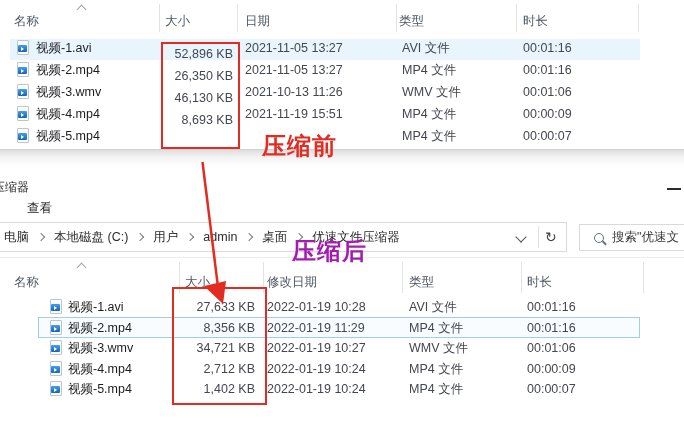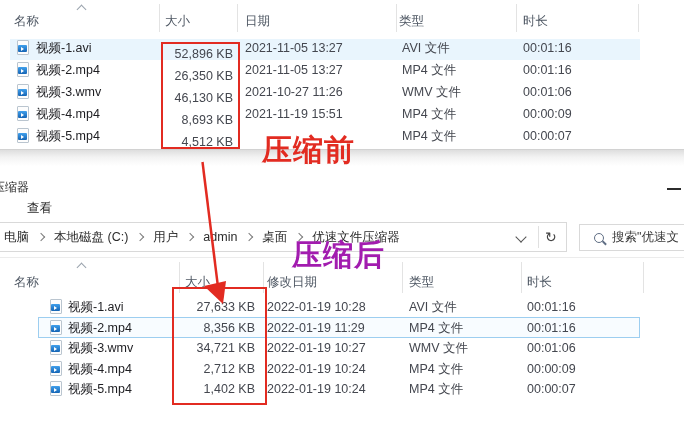--- a/index.html
+++ b/index.html
@@ -70,21 +70,21 @@
   .search-box{position:absolute;left:579px;top:224px;width:115px;height:27px;
               box-sizing:border-box;border:1px solid #d9d9d9;background:#fff;
               display:flex;align-items:center;padding-left:14px;}
   .mag{position:relative;width:8px;height:8px;border:1.5px solid #5f6e84;border-radius:50%;flex:0 0 auto;}
   .mag::after{content:"";position:absolute;width:5px;height:1.5px;background:#5f6e84;
               transform:rotate(45deg);right:-4px;bottom:-1.5px;}
   .search-text{margin-left:8px;font-size:12.5px;color:#3a3a3a;white-space:nowrap;}
 
   
   .red-rect{position:absolute;box-sizing:border-box;border:2px solid #e22b21;}
-  .red-label{position:absolute;font-size:30px;font-weight:600;letter-spacing:1px;
+  .red-label{position:absolute;font-size:24px;font-weight:600;letter-spacing:1px;
              font-family:"DejaVu Serif",serif;color:#e22b21;white-space:nowrap;}
   #arrow-overlay{position:absolute;left:0;top:0;pointer-events:none;z-index:40;}
 </style>
 </head>
 <body>
 
 <div class="stage">
 
   <div>
     <div class="hover-highlight"></div>
@@ -115,36 +115,35 @@
           <span class="cell c-name name">视频-2.mp4</span>
           <span class="cell c-size">26,350 KB</span>
           <span class="cell c-date">2021-11-05 13:27</span>
           <span class="cell c-type">MP4 文件</span>
           <span class="cell c-dur">00:01:16</span>
         </div>
         <div class="row" style="top: 82px;">
           <span class="ficon c-icon"></span>
           <span class="cell c-name name">视频-3.wmv</span>
           <span class="cell c-size">46,130 KB</span>
-          <span class="cell c-date">2021-10-27 11:26</span>
+          <span class="cell c-date">2021-10-13 11:26</span>
           <span class="cell c-type">WMV 文件</span>
           <span class="cell c-dur">00:01:06</span>
         </div>
         <div class="row" style="top: 104px;">
           <span class="ficon c-icon"></span>
           <span class="cell c-name name">视频-4.mp4</span>
           <span class="cell c-size">8,693 KB</span>
           <span class="cell c-date">2021-11-19 15:51</span>
           <span class="cell c-type">MP4 文件</span>
           <span class="cell c-dur">00:00:09</span>
         </div>
         <div class="row" style="top: 126px;">
           <span class="ficon c-icon"></span>
           <span class="cell c-name name">视频-5.mp4</span>
-          <span class="cell c-size">4,512 KB</span>
           <span class="cell c-type">MP4 文件</span>
           <span class="cell c-dur">00:00:07</span>
         </div>
       </div>
   </div>
 
   <div class="shadow-band"></div>
 
   <div class="win-title">压缩器</div>
   <div class="min-dash"></div>

